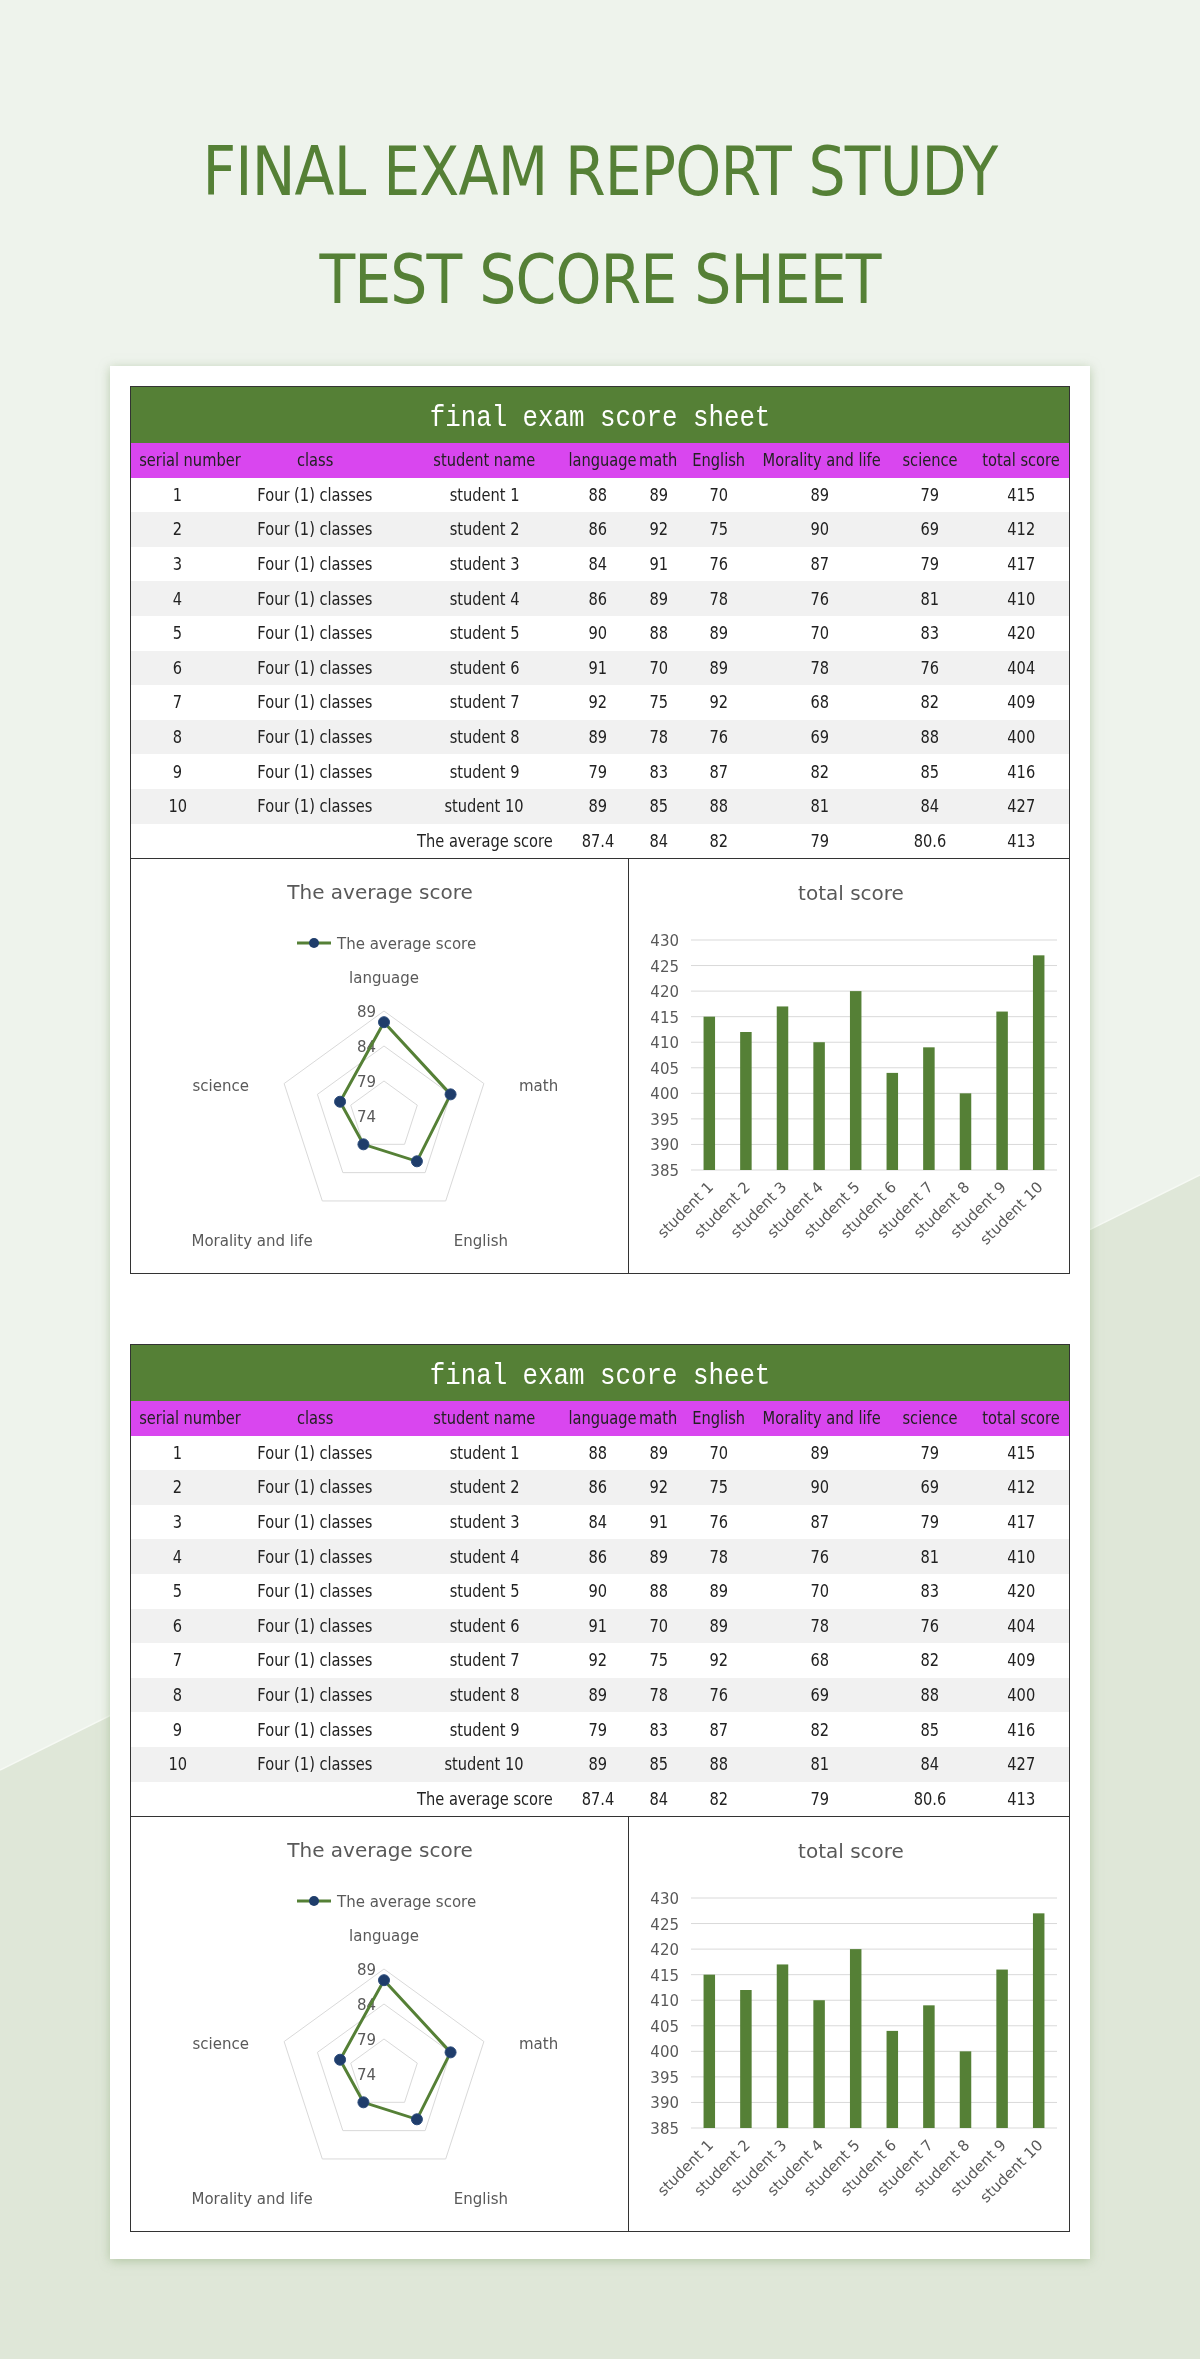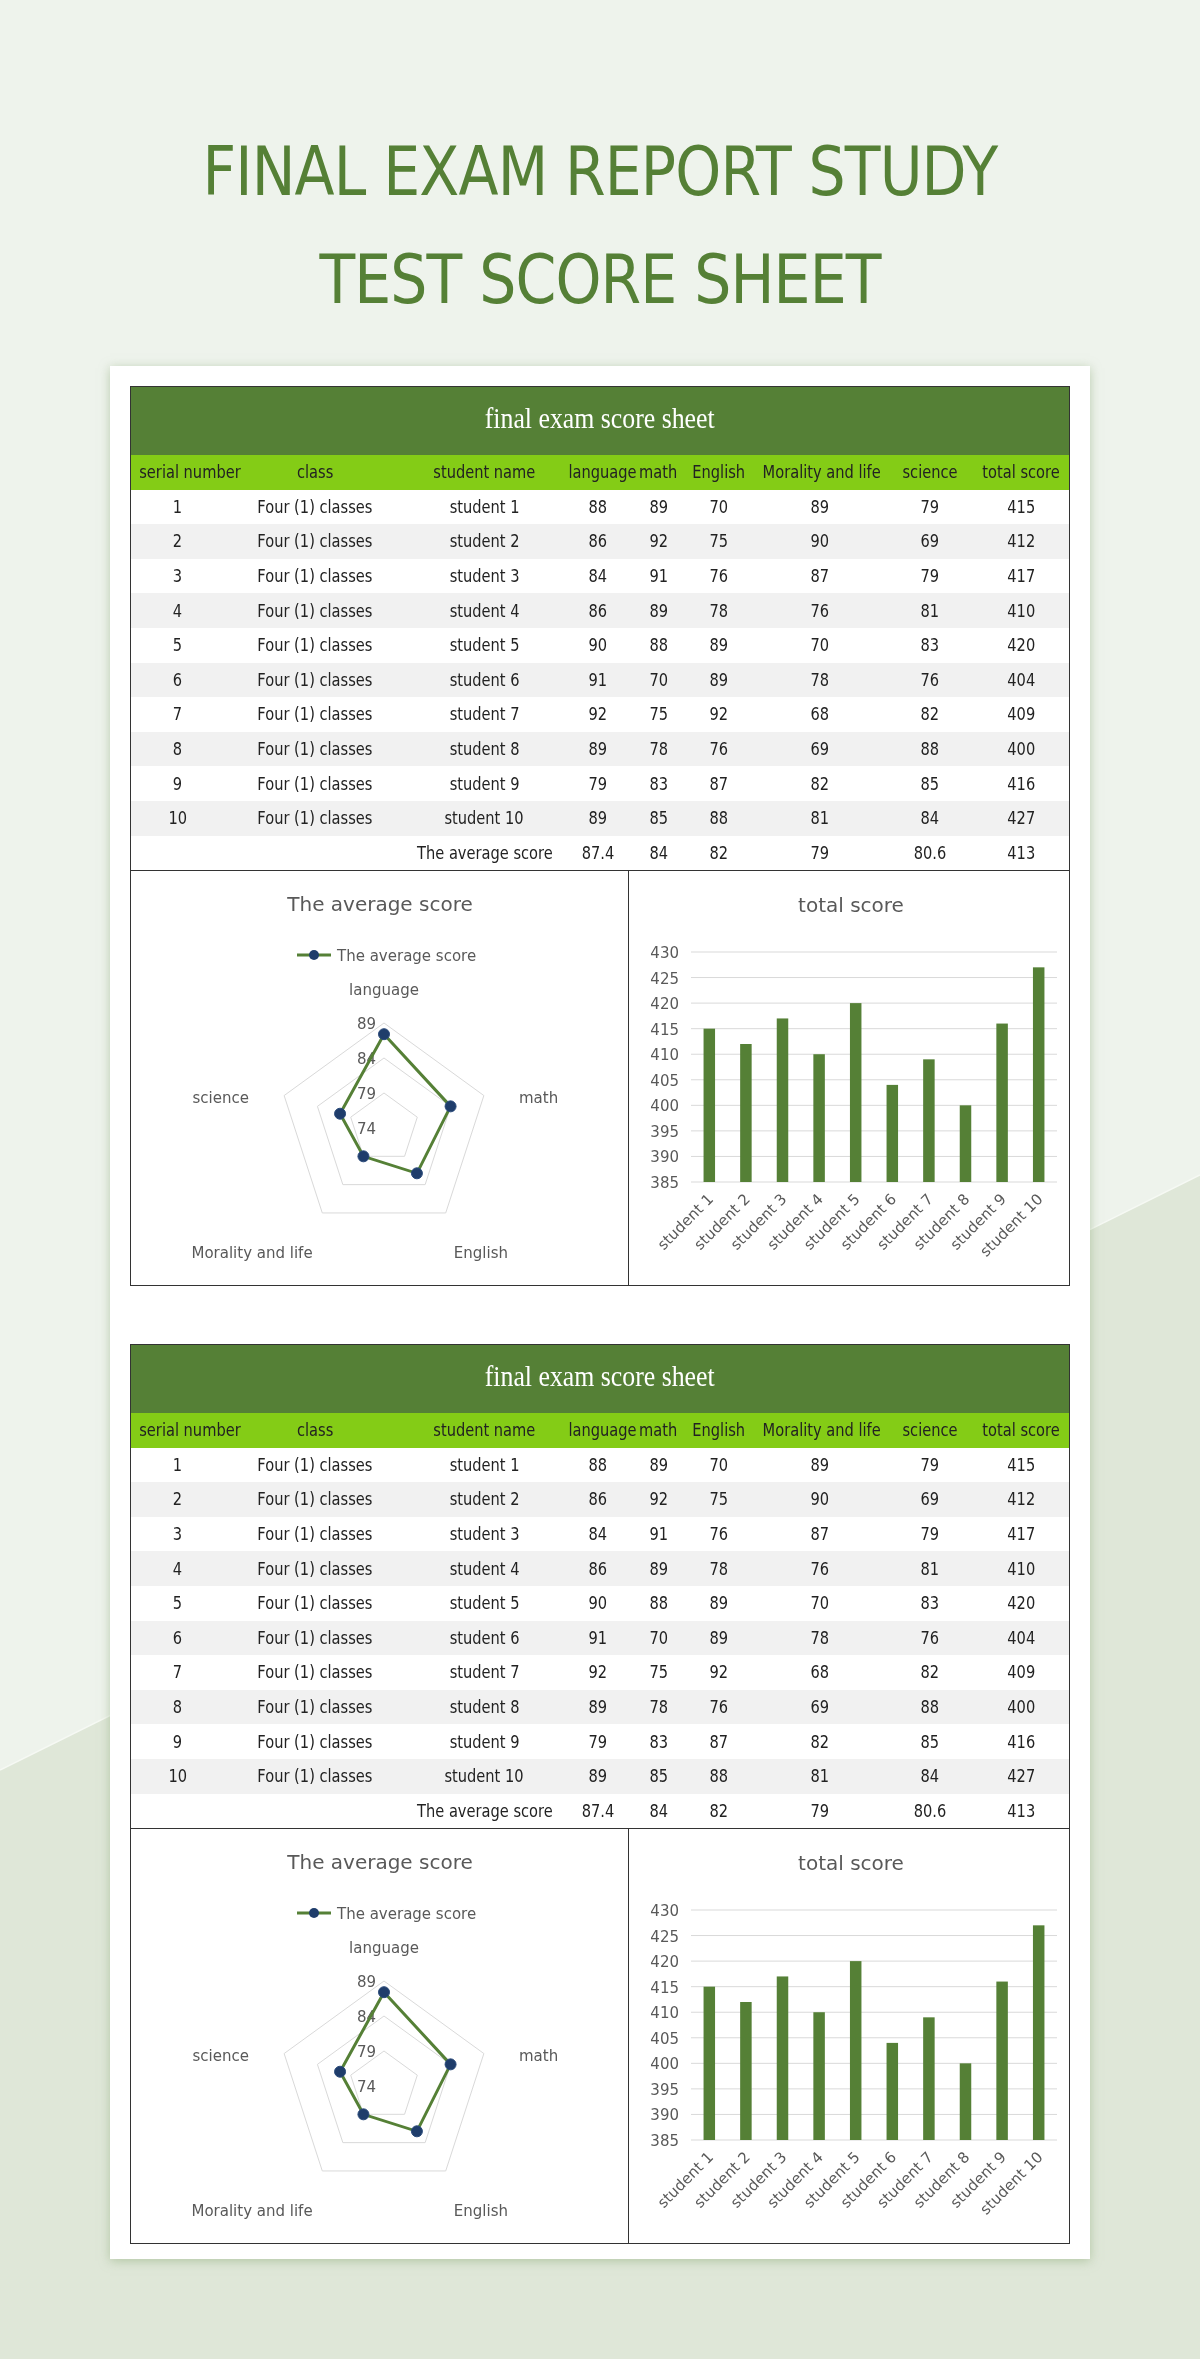--- a/index.html
+++ b/index.html
@@ -29,36 +29,36 @@
     position: absolute; left: 110px; top: 366px; width: 980px; height: 1893px;
     background: #ffffff;
     box-shadow: 0 2px 10px rgba(140,170,120,0.55);
   }
   .sheet {
     position: absolute; left: 130px; width: 940px;
     border: 1.5px solid #333;
     background: #fff;
   }
   .sheet-title {
-    height: 68px; background: #558036; color: #ffffff;
+    height: 56px; background: #558036; color: #ffffff;
     text-align: center; font-size: 30px; line-height: 62px;
-    font-family: Liberation Serif, serif;
+    font-family: Liberation Mono, monospace;
     transform-origin: center;
   }
   .sheet-title span { display: inline-block; transform: scaleX(0.86); }
   table.scores {
     width: 100%; border-collapse: collapse; table-layout: fixed;
     font-family: "DejaVu Sans", sans-serif; font-size: 17px; color: #222;
   }
   table.scores th, table.scores td {
     height: 34.6px; text-align: center; font-weight: normal;
     white-space: nowrap; overflow: visible; padding: 0;
   }
   table.scores th span, table.scores td span { display: inline-block; transform: scaleX(0.86); }
-  table.scores thead tr { background: #84cc16; }
+  table.scores thead tr { background: #d946ef; }
   table.scores tbody tr:nth-child(even) { background: #f1f1f1; }
   table.scores tbody tr:nth-child(odd) { background: #ffffff; }
   table.scores tr.avg-row { background: #ffffff !important; }
   .charts {
     position: relative; height: 415px; border-top: 1.5px solid #333;
     display: flex;
   }
   .chart-panel { position: relative; height: 100%; }
   .chart-panel.left { width: 498px; border-right: 1.5px solid #333; }
   .chart-panel.right { flex: 1; }

